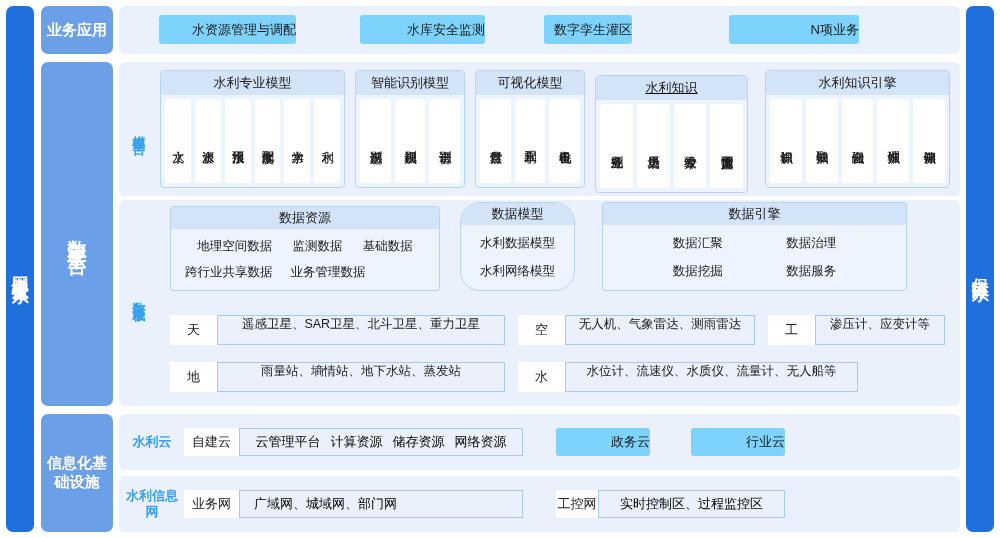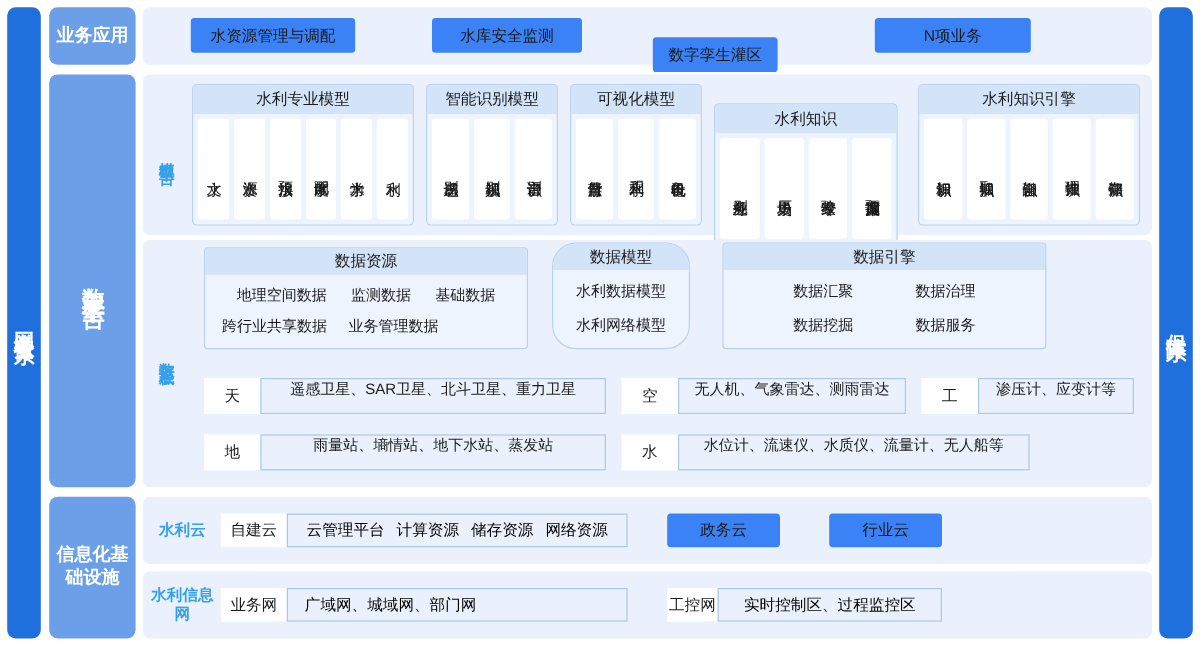--- a/index.html
+++ b/index.html
@@ -76,23 +76,23 @@
     writing-mode:vertical-rl;
     text-orientation:upright;
     letter-spacing:2px;
     line-height:1.15;
   }
   .col-label.horiz{ line-height:1.2; }
 
   
   .pill{
     position:absolute;
-    background:#3b82f6;
+    background:#7dd3fc;
     border-radius:3px;
-    display:flex;align-items:center;justify-content:center;
+    display:flex;align-items:center;justify-content:flex-end;
     font-size:13px;color:#1a1a1a;
     box-sizing:border-box;
   }
 
   
   .group{
     position:absolute;
     background:#eef4fd;
     border:1px solid #b9d2f0;
     border-radius:4px;
@@ -212,21 +212,21 @@
 
   <div class="panel" style="left:119px;top:6px;width:841px;height:48px;">
   </div>
 
   <div class="pill" style="left:159px;top:15px;width:137px;height:29px;">
     <span>水资源管理与调配</span>
   </div>
   <div class="pill" style="left:360px;top:15px;width:125px;height:29px;">
     <span>水库安全监测</span>
   </div>
-  <div class="pill" style="left:544px;top:15px;width:104px;height:29px;margin-top:16px;">
+  <div class="pill" style="left:544px;top:15px;width:88px;height:29px;">
     <span>数字孪生灌区</span>
   </div>
   <div class="pill" style="left:729px;top:15px;width:130px;height:29px;">
     <span>N项业务</span>
   </div>
 
   <div class="layer-label vert" style="left:41px;top:62px;width:72px;height:344px;">
     <span class="vtext">数字孪生平台</span>
   </div>
 
@@ -283,21 +283,21 @@
         </div>
       <div class="chip-v">
           <span class="vtext">水利工程</span>
         </div>
       <div class="chip-v">
           <span class="vtext">机电设备</span>
         </div>
     </div>
   </div>
 
-  <div class="group" style="left:595px;top:86px;width:153px;height:118px;">
+  <div class="group" style="left:595px;top:75px;width:153px;height:118px;text-decoration:underline;">
     <div class="ghead">水利知识</div>
     <div class="gbody">
       <div class="chip-v">
           <span class="vtext">业务规则</span>
         </div>
       <div class="chip-v">
           <span class="vtext">历史场景</span>
         </div>
       <div class="chip-v">
           <span class="vtext">专家经验</span>
@@ -355,21 +355,21 @@
     <div class="dbody">
       <div class="drow">
         <span>水利数据模型</span>
       </div>
       <div class="drow">
         <span>水利网络模型</span>
       </div>
     </div>
   </div>
 
-  <div class="dgroup" style="left:602px;top:202px;width:270px;height:89px;">
+  <div class="dgroup" style="left:602px;top:202px;width:305px;height:89px;">
     <div class="dhead">数据引擎</div>
     <div class="dbody">
       <div class="drow">
         <span>数据汇聚</span>
         <span>数据治理</span>
       </div>
       <div class="drow">
         <span>数据挖掘</span>
         <span>数据服务</span>
       </div>

